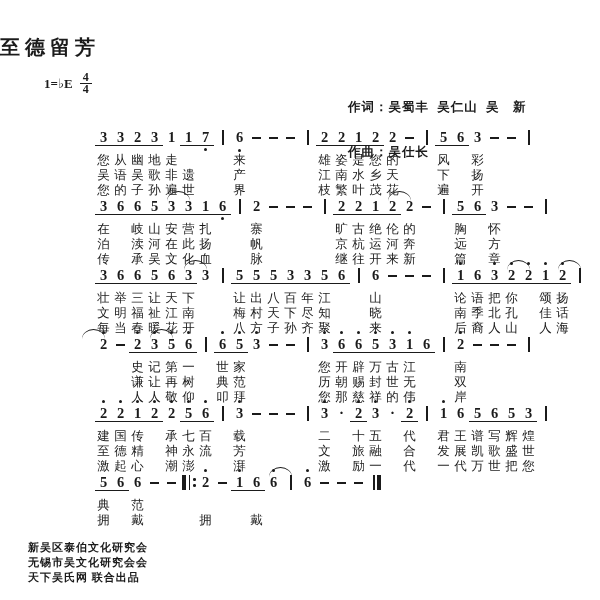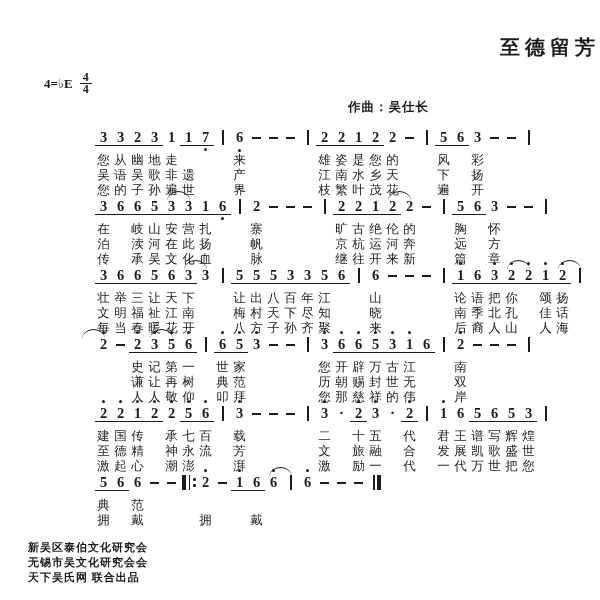--- a/index.html
+++ b/index.html
@@ -2,21 +2,21 @@
 <html><head>
 <meta charset="utf-8">
 <style>
   html,body{margin:0;padding:0;background:#e8e8e8;}
   .sheet{
     position:relative;width:600px;height:600px;background:#ffffff;
     font-family:"Liberation Serif","DejaVu Serif",serif;color:#1b1b1b;
     overflow:hidden;margin:0 auto;
   }
   .title{
-    position:absolute;top:34px;left:0;width:100%;text-align:right;
+    position:absolute;top:34px;left:0;width:100%;text-align:left;
     font-size:20px;font-weight:700;letter-spacing:5px;
   }
   .keyrow{position:absolute;left:44px;top:72px;font-size:13px;font-weight:700;}
   .timesig{display:inline-block;vertical-align:-5px;margin-left:7px;text-align:center;
     font-size:12px;line-height:11px;font-weight:700;}
   .timesig .tnum{display:block;padding:0 3px;}
   .timesig .tnum:first-child{border-bottom:1.3px solid #1b1b1b;}
   .credits{position:absolute;left:348px;top:70px;font-size:12.5px;font-weight:700;
     line-height:15px;letter-spacing:1px;white-space:pre;}
   .score{position:absolute;left:50px;top:124px;}
@@ -47,24 +47,25 @@
   .footer{position:absolute;left:0;top:540px;width:100%;text-align:left;
     font-weight:700;font-size:11px;line-height:15px;letter-spacing:1px;padding-left:28px;}
 </style>
 </head>
 <body>
 
 <div class="sheet">
   <div class="title">至德留芳</div>
 
   <div class="keyrow">
-    <span>4=♭E</span><span class="timesig"><span class="tnum">4</span><span class="tnum">4</span></span>
+    <span>1=♭E</span><span class="timesig"><span class="tnum">4</span><span class="tnum">4</span></span>
   </div>
 
   <div class="credits">
+    <div>作词：吴蜀丰  吴仁山  吴　新</div>
     <div>作曲：吴仕长</div>
   </div>
 
   <div class="score">
       <div class="system">
         <div class="notes"><span class="cell note u">3</span><span class="cell note u">3</span><span class="cell note u">2</span><span class="cell note u">3</span><span class="cell note">1</span><span class="cell note u">1</span><span class="cell note u">7<i class="db"></i></span><span class="cell bar"><i class="vl"></i></span><span class="cell note">6<i class="db"></i></span><span class="cell dashcell"><i></i></span><span class="cell dashcell"><i></i></span><span class="cell dashcell"><i></i></span><span class="cell bar"><i class="vl"></i></span><span class="cell note u">2</span><span class="cell note u">2</span><span class="cell note u">1</span><span class="cell note u">2</span><span class="cell note">2</span><span class="cell dashcell"><i></i></span><span class="cell bar"><i class="vl"></i></span><span class="cell note u">5</span><span class="cell note u">6</span><span class="cell note">3</span><span class="cell dashcell"><i></i></span><span class="cell dashcell"><i></i></span><span class="cell bar"><i class="vl"></i></span></div>
         <div class="lyr"><span class="lcell">您</span><span class="lcell">从</span><span class="lcell">幽</span><span class="lcell">地</span><span class="lcell">走</span><span class="lcell"></span><span class="lcell"></span><span class="lcell"></span><span class="lcell">来</span><span class="lcell"></span><span class="lcell"></span><span class="lcell"></span><span class="lcell"></span><span class="lcell">雄</span><span class="lcell">姿</span><span class="lcell">是</span><span class="lcell">您</span><span class="lcell">的</span><span class="lcell"></span><span class="lcell"></span><span class="lcell">风</span><span class="lcell"></span><span class="lcell">彩</span></div>
         <div class="lyr"><span class="lcell">吴</span><span class="lcell">语</span><span class="lcell">吴</span><span class="lcell">歌</span><span class="lcell">非</span><span class="lcell">遗</span><span class="lcell"></span><span class="lcell"></span><span class="lcell">产</span><span class="lcell"></span><span class="lcell"></span><span class="lcell"></span><span class="lcell"></span><span class="lcell">江</span><span class="lcell">南</span><span class="lcell">水</span><span class="lcell">乡</span><span class="lcell">天</span><span class="lcell"></span><span class="lcell"></span><span class="lcell">下</span><span class="lcell"></span><span class="lcell">扬</span></div>
         <div class="lyr"><span class="lcell">您</span><span class="lcell">的</span><span class="lcell">子</span><span class="lcell">孙</span><span class="lcell">遍</span><span class="lcell">世</span><span class="lcell"></span><span class="lcell"></span><span class="lcell">界</span><span class="lcell"></span><span class="lcell"></span><span class="lcell"></span><span class="lcell"></span><span class="lcell">枝</span><span class="lcell">繁</span><span class="lcell">叶</span><span class="lcell">茂</span><span class="lcell">花</span><span class="lcell"></span><span class="lcell"></span><span class="lcell">遍</span><span class="lcell"></span><span class="lcell">开</span></div>
       </div>

